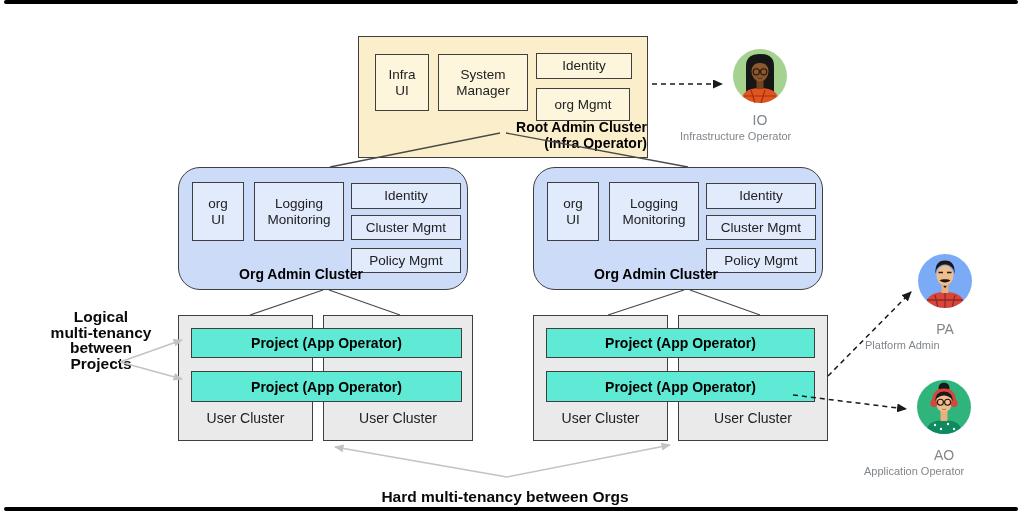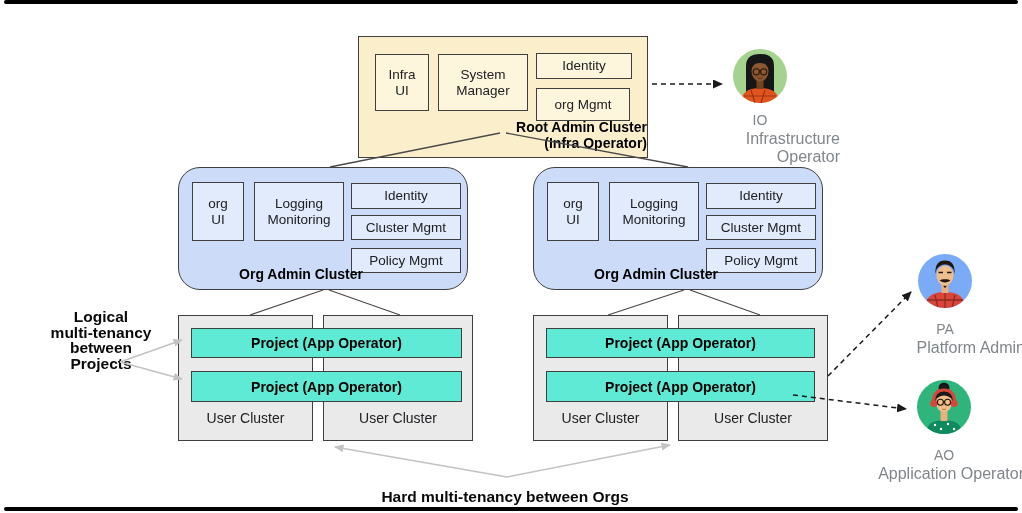--- a/index.html
+++ b/index.html
@@ -22,21 +22,21 @@
   .comp .wrapnarrow { display:inline-block; max-width:40px; }
   .comp .wrapnarrow2 { display:inline-block; max-width:34px; }
   .comp .wrapwide { display:inline-block; max-width:80px; }
   .cluster-title { position:absolute; text-align:right; font-weight:bold; font-size:14px; color:#000; line-height:1.15; }
   .project-bar { display:flex; align-items:center; justify-content:center; font-weight:bold; font-size:14px; color:#000; }
   .uc-label { position:absolute; text-align:center; font-size:14px; color:#202124; }
   .annot { position:absolute; font-weight:bold; font-size:15.5px; color:#0a0a0a; text-align:center; line-height:15.5px; }
   .annot span { display:block; }
   .actor-svg { position:absolute; }
   .actor-abbr { position:absolute; text-align:center; font-size:14px; color:#80868B; }
-  .actor-role { position:absolute; text-align:right; font-size:16px; color:#80868B; }
+  .actor-role { position:absolute; text-align:left; font-size:11px; color:#80868B; }
   #lineLayer { position:absolute; left:0; top:0; pointer-events:none; z-index:5; }
 </style>
 </head>
 <body>
 
 <div id="canvas">
 
   <div class="edge-bar" style="top:0;"></div>
   <div class="edge-bar" style="bottom:2px;"></div>
 

